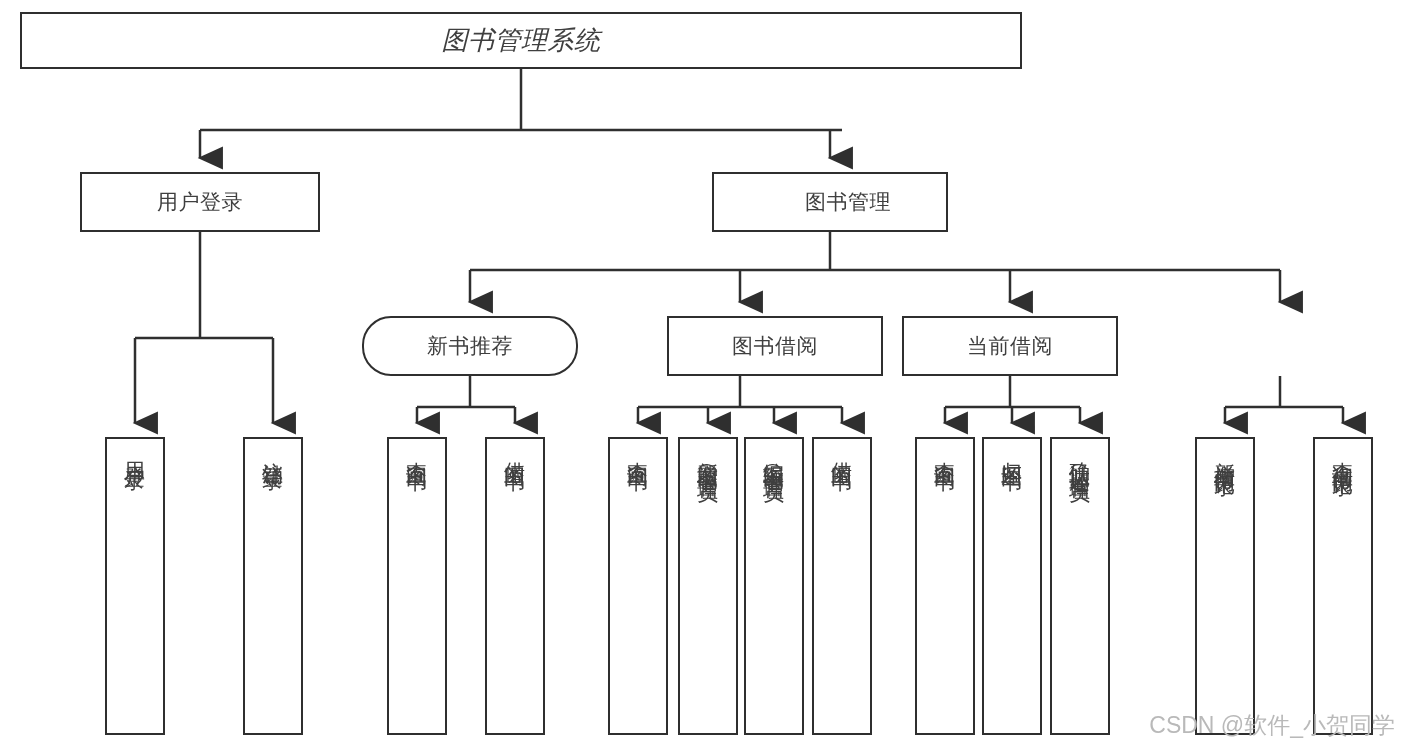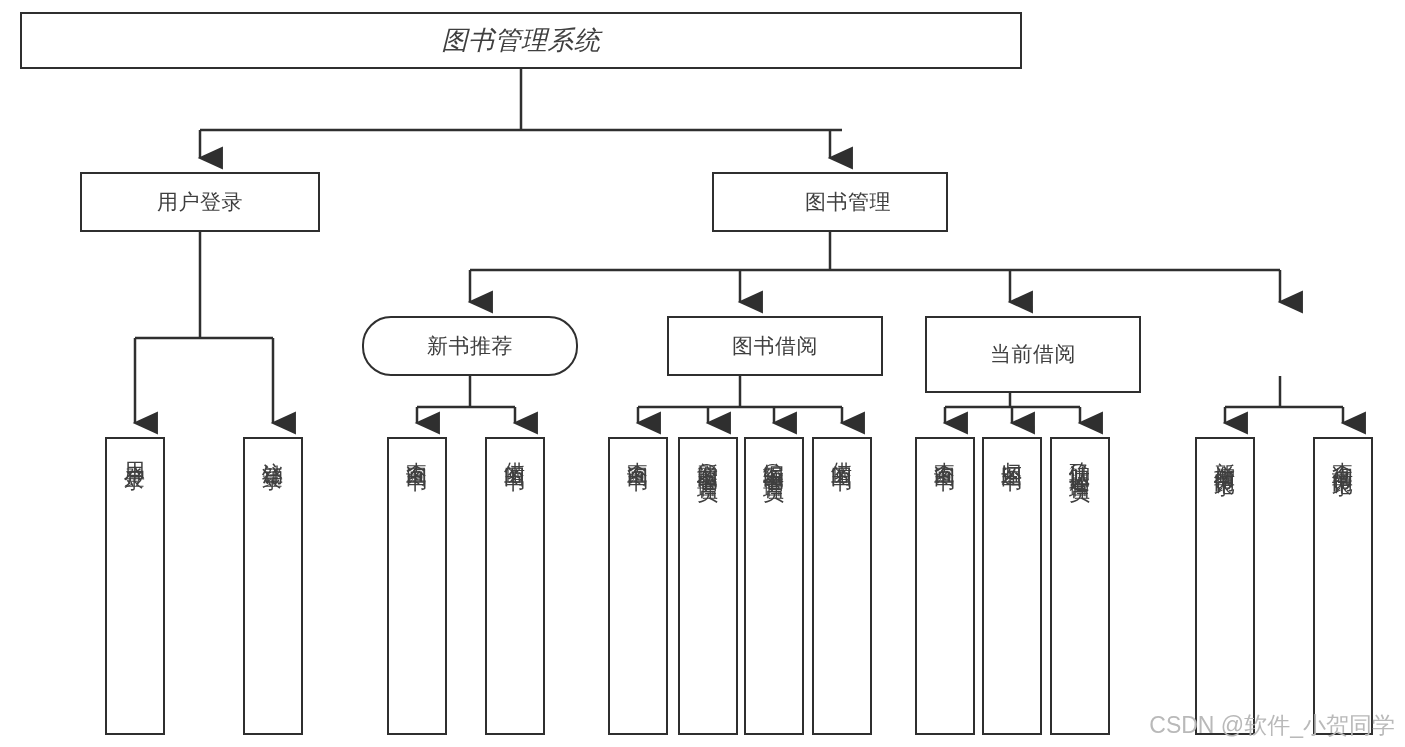--- a/index.html
+++ b/index.html
@@ -136,21 +136,21 @@
   <div class="node horiz" style="left:712px; top:172px; width:236px; height:60px;padding-left:36px;">
     <span class="label">图书管理</span>
   </div>
 
   <div class="node horiz" style="left:362px; top:316px; width:216px; height:60px;border-radius:29px;">
     <span class="label">新书推荐</span>
   </div>
   <div class="node horiz" style="left:632px; top:316px; width:216px; height:60px;margin-left:35px;">
     <span class="label">图书借阅</span>
   </div>
-  <div class="node horiz" style="left:902px; top:316px; width:216px; height:77px;margin-left:23px;">
+  <div class="node horiz" style="left:902px; top:316px; width:216px; height:60px;">
     <span class="label">当前借阅</span>
   </div>
 
   <div class="node vert" style="left:105px; top:437px; width:60px; height:298px;">
     <span class="label">用户登录</span>
   </div>
   <div class="node vert" style="left:243px; top:437px; width:60px; height:298px;">
     <span class="label">注销登录</span>
   </div>
 

